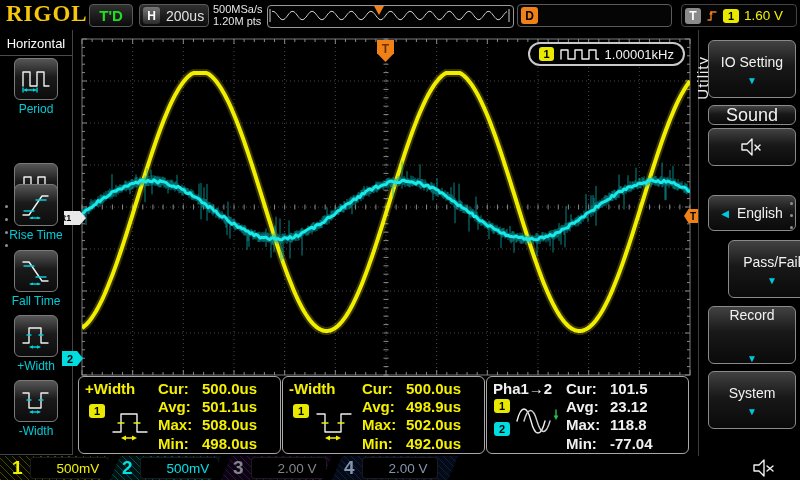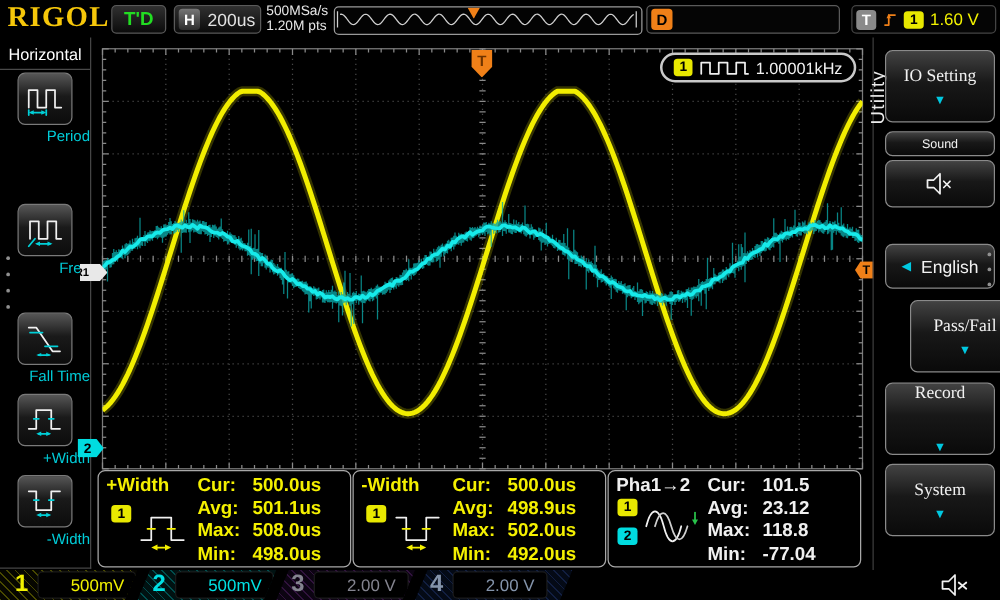--- a/index.html
+++ b/index.html
@@ -33,21 +33,21 @@
            font-weight:bold;font-size:12px;display:flex;align-items:center;justify-content:center;}
   .ch-badge{width:16px;height:14px;border-radius:3px;background:#e8e800;color:#000;
             font-weight:bold;font-size:11px;display:flex;align-items:center;justify-content:center;}
   .t-val{color:#f2f200;font-size:13.5px;}
 
   
   .left-menu{left:0;top:30px;width:73px;height:425px;border-right:1px solid #454545;
              border-bottom:1px solid #454545;box-sizing:border-box;}
   .lm-title{left:0;top:6px;width:100%;text-align:center;color:#fff;font-size:13px;
             border-bottom:1px solid #4a4a4a;padding-bottom:4px;}
-  .lm-item{left:0;width:100%;text-align:right;}
+  .lm-item{left:0;width:100%;text-align:center;}
   .lm-icon{width:42px;height:40px;margin:0 auto;border:1px solid #7a7a7a;border-radius:6px;
            background:linear-gradient(#565656,#1a1a1a 45%,#0c0c0c);
            display:flex;align-items:center;justify-content:center;}
   .lm-label{color:#00ccd8;font-size:12px;margin-top:2px;white-space:nowrap;}
   .wicon *{fill:none;stroke:#f0f0f0;stroke-width:1.4;stroke-linecap:round;stroke-linejoin:round;}
   .wicon .cy{stroke:#00d0d8;}
   .wicon .cyf{fill:#00d0d8;stroke:none;}
   .dots{display:flex;flex-direction:column;gap:10px;}
   .dot{width:3px;height:3px;border-radius:50%;background:#909090;}
 
@@ -94,22 +94,22 @@
   .hatch4{background:repeating-linear-gradient(45deg,rgba(70,110,230,.20) 0 1px,transparent 1px 5px) #040a16;}
   .c1t{color:#f2f200;} .c2t{color:#00e0e4;} .c3t{color:#84848f;} .c4t{color:#8494ab;}
 
   
   .right-menu{left:698px;top:30px;width:102px;height:426px;border-left:1px solid #3d3d3d;box-sizing:border-box;}
   .utility{left:694px;top:56px;writing-mode:vertical-rl;transform:rotate(180deg);
            color:#ececec;font-size:15px;letter-spacing:1px;}
   .rm-btn{left:708px;width:88px;background:linear-gradient(#424242,#181818 45%,#0a0a0a);
           border:1px solid #8a8a8a;border-radius:6px;color:#f2f2f2;font-size:14px;
           box-sizing:border-box;display:flex;flex-direction:column;align-items:center;justify-content:center;}
-  .rm-big{height:58px;gap:7px;font-family:Liberation Serif, serif;}
-  .rm-label{height:20px;font-size:10px;}
+  .rm-big{height:58px;gap:7px;}
+  .rm-label{height:20px;font-size:18px;}
   .tri-down{color:#00c8e0;font-size:10px;line-height:8px;}
   .tri-left{color:#00c8e0;font-size:10px;}
   .rm-inner{flex-direction:row;gap:8px;}
 </style>
 </head>
 <body>
 
 <div id="screen">
 
   <div class="abs logo">RIGOL</div>
@@ -174,20 +174,33 @@
           <polyline points="3,21 3,7 10,7 10,21 17,21 17,7 24,7 24,21 28,21"></polyline>
           <line class="cy" x1="2" y1="27" x2="7" y2="21"></line>
           <line class="cy" x1="9" y1="25" x2="19" y2="25"></line>
           <polygon class="cyf" points="7,25 11,23.2 11,26.8"></polygon>
             <polygon class="cyf" points="21,25 17,23.2 17,26.8"></polygon>
         </svg>
       </div>
       <div class="lm-label">Freq</div>
     </div>
 
+    <div class="abs lm-item" style="top:154px;">
+      <div class="lm-icon">
+        <svg class="wicon" width="30" height="28">
+          <polyline points="2,24 8,24 21,5 27,5"></polyline>
+          <line class="cy" x1="15" y1="9" x2="25" y2="9"></line>
+          <line class="cy" x1="3" y1="20" x2="13" y2="20"></line>
+          <line class="cy" x1="10" y1="27" x2="18" y2="27"></line>
+          <polygon class="cyf" points="8,27 12,25.4 12,28.6"></polygon>
+            <polygon class="cyf" points="20,27 16,25.4 16,28.6"></polygon>
+        </svg>
+      </div>
+      <div class="lm-label">Rise Time</div>
+    </div>
 
     <div class="abs lm-item" style="top:220px;">
       <div class="lm-icon">
         <svg class="wicon" width="30" height="28">
           <polyline points="2,5 8,5 21,24 27,24"></polyline>
           <line class="cy" x1="3" y1="9" x2="13" y2="9"></line>
           <line class="cy" x1="15" y1="20" x2="25" y2="20"></line>
           <line class="cy" x1="10" y1="27" x2="18" y2="27"></line>
           <polygon class="cyf" points="8,27 12,25.4 12,28.6"></polygon>
             <polygon class="cyf" points="20,27 16,25.4 16,28.6"></polygon>

